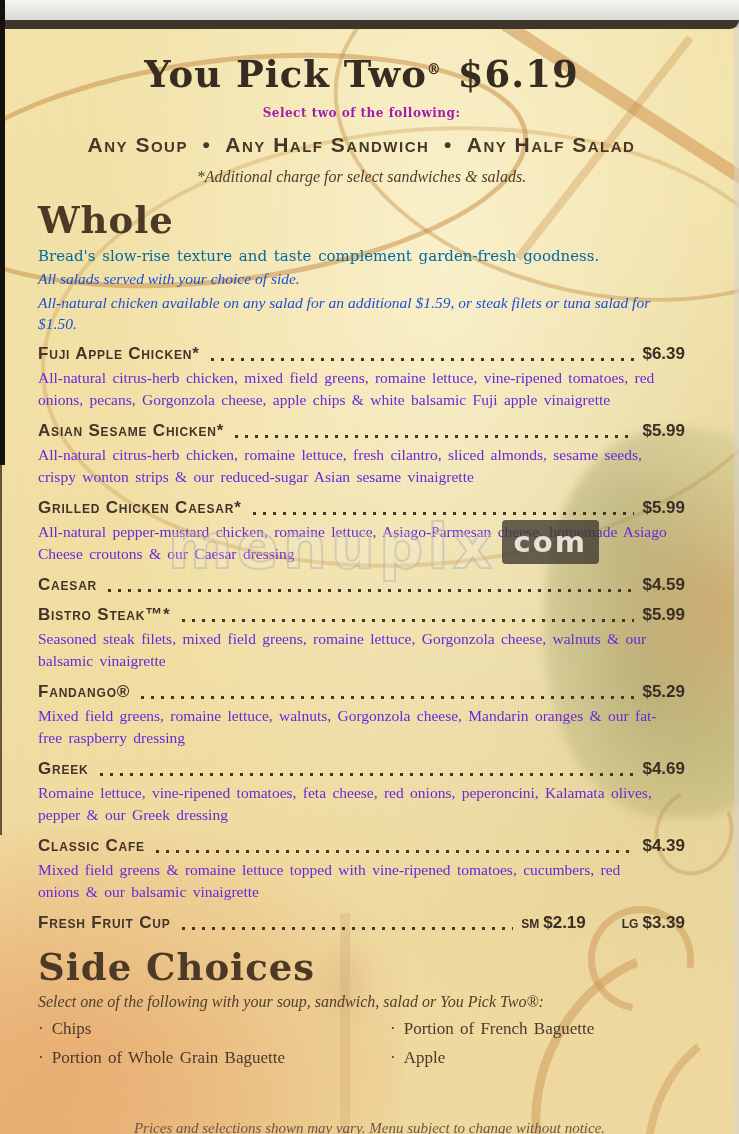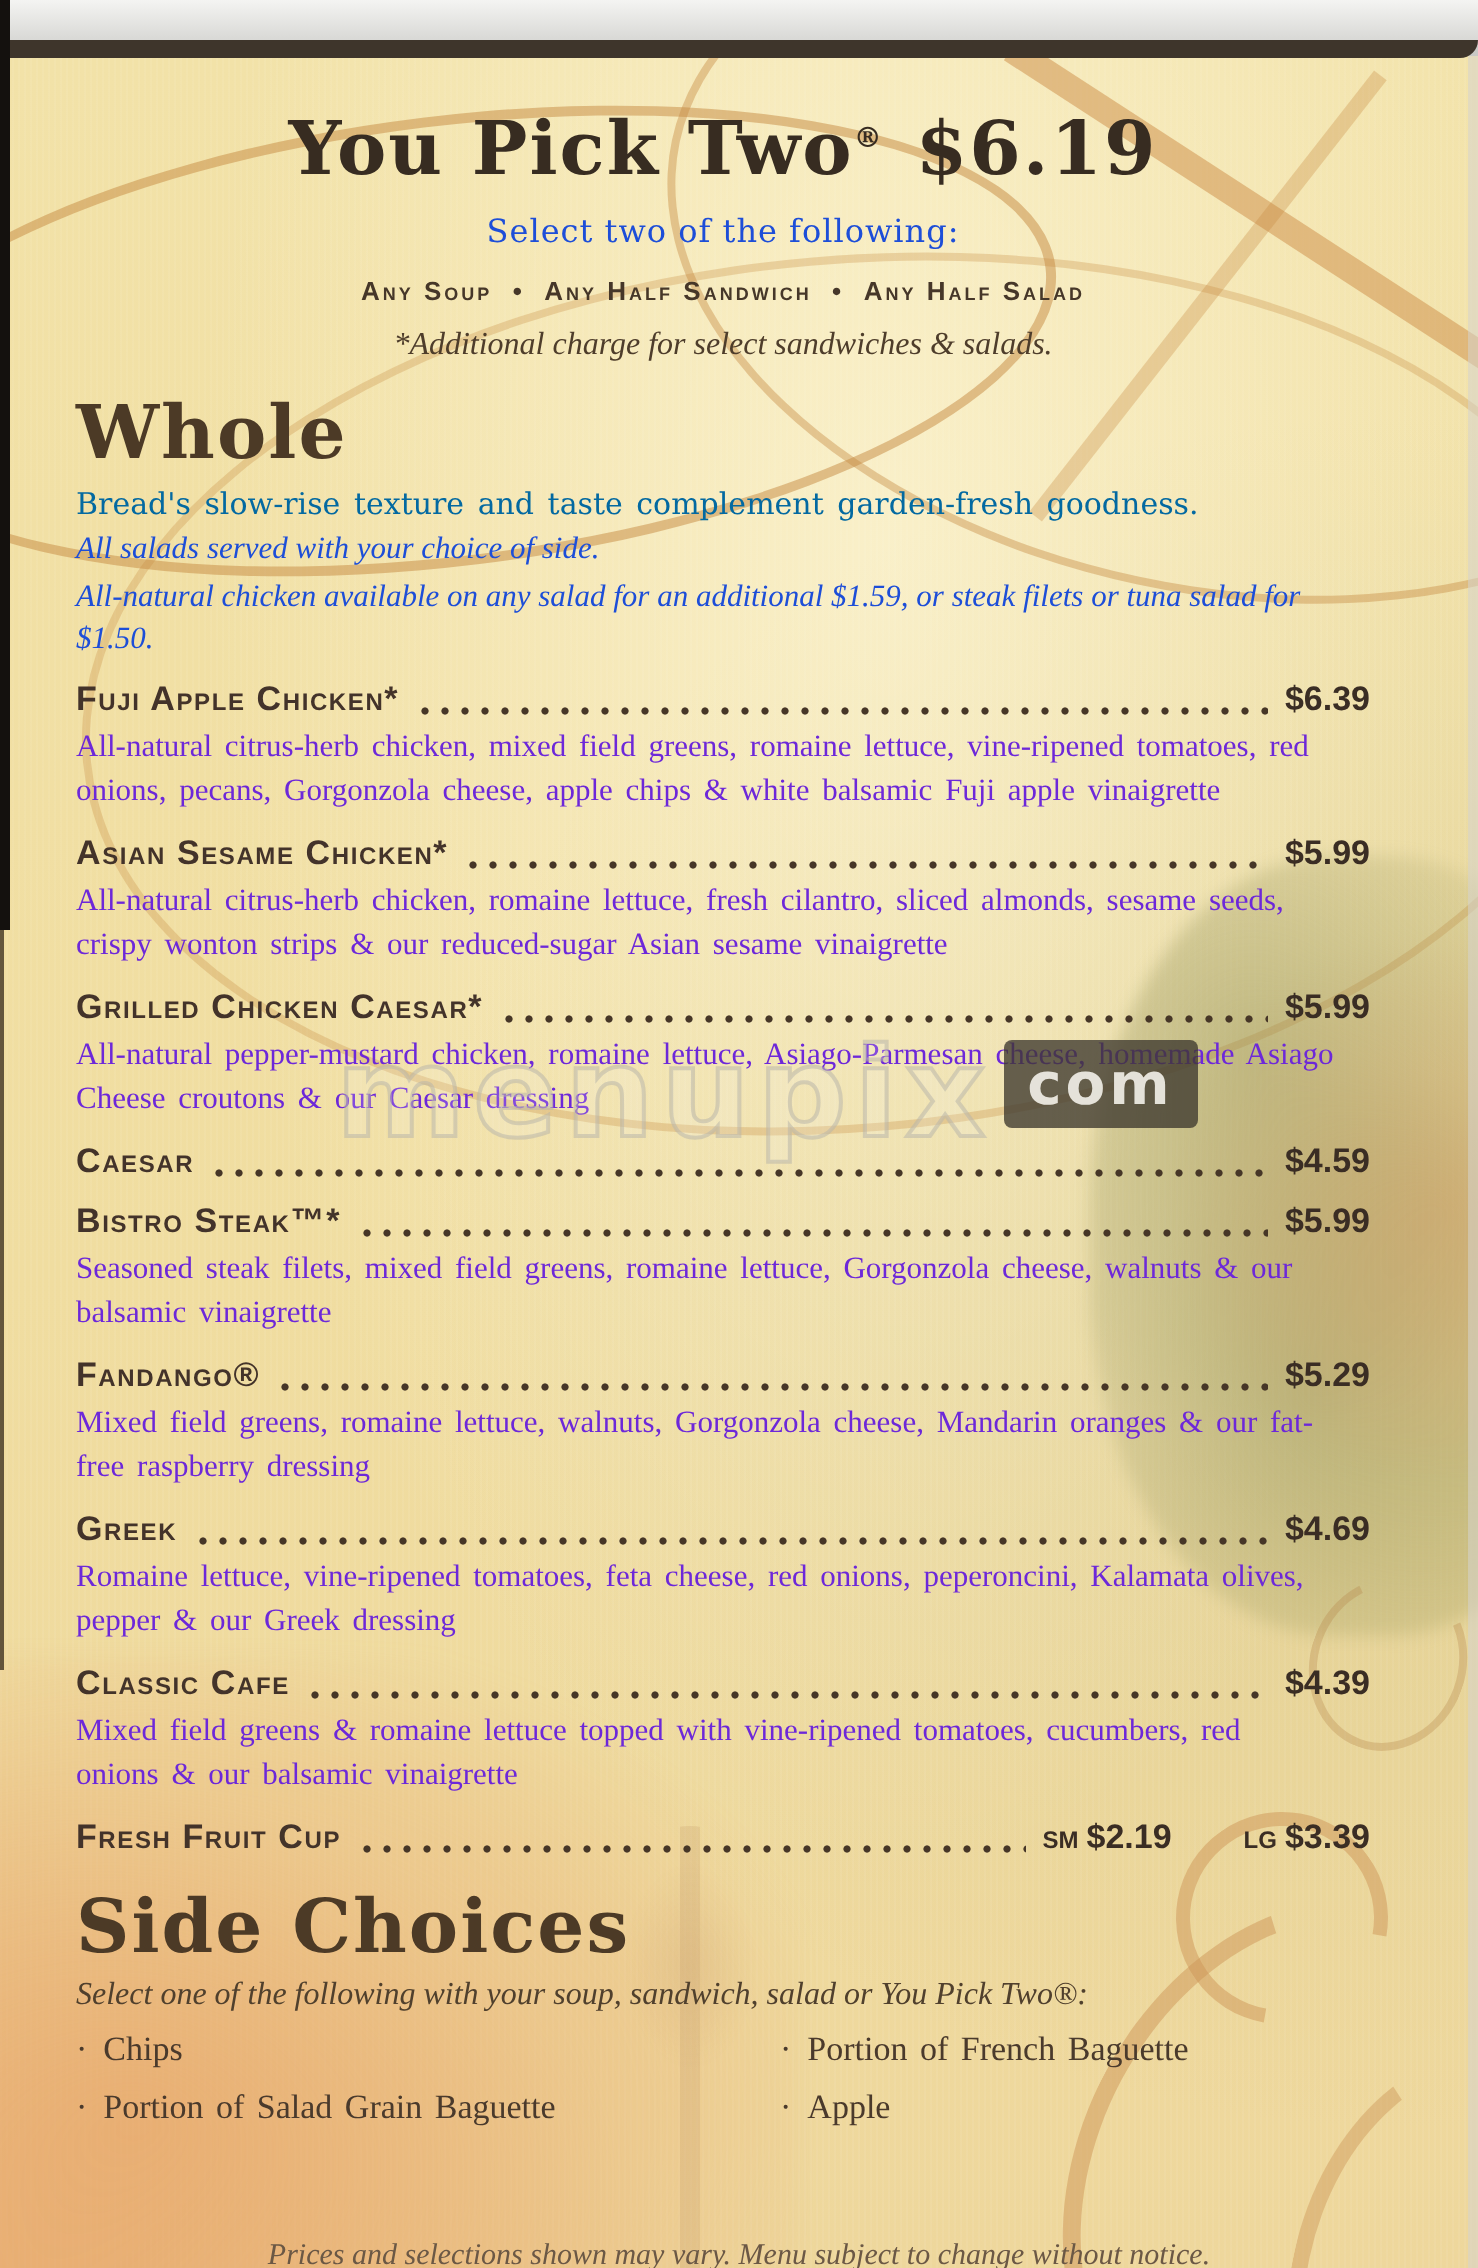--- a/index.html
+++ b/index.html
@@ -63,24 +63,24 @@
   .wm-box{background:rgba(62,56,46,.78);color:rgba(240,238,230,.92);font-size:29px;
       letter-spacing:2px;padding:5px 12px;border-radius:4px;margin-left:5px;transform:translateY(4px);}
   
   .content{position:absolute;left:0;top:28px;width:723px;z-index:2;
       padding:24px 38px 0 38px;box-sizing:border-box;}
   .center{text-align:center;}
   .title-line{font-family:"DejaVu Serif",serif;font-weight:bold;font-size:37px;
       color:#372c21;letter-spacing:1px;}
   .title-line sup{font-size:14px;}
   .title-price{margin-left:16px;}
-  .subtitle{margin-top:10px;font-family:"DejaVu Serif",serif;font-weight:normal;
-      font-size:16px;color:#1d4ed8;letter-spacing:.5px;}
+  .subtitle{margin-top:10px;font-family:"DejaVu Serif",serif;font-weight:bold;
+      font-size:12px;color:#a21caf;letter-spacing:.5px;}
   .options{margin-top:13px;font-family:"Liberation Sans",sans-serif;font-weight:bold;
-      font-variant:small-caps;font-size:13px;letter-spacing:1.5px;color:#463729;white-space:pre;}
+      font-variant:small-caps;font-size:21px;letter-spacing:1.5px;color:#463729;white-space:pre;}
   .top-note{margin-top:11px;font-style:italic;font-size:16px;color:#4e3d2b;}
   .section-heading{font-family:"DejaVu Serif",serif;font-weight:bold;font-size:37px;
       color:#4c3a26;letter-spacing:1px;margin-top:15px;line-height:1.05;}
   .tagline{font-family:"DejaVu Serif",serif;font-weight:normal;font-size:15px;
       color:#0369a1;margin-top:7px;word-spacing:2px;}
   .intro-note{font-style:italic;font-size:15.5px;color:#1d4ed8;line-height:21px;margin-top:3px;}
   .items{margin-top:10px;}
   .item{margin-top:10px;}
   .row{display:flex;align-items:flex-end;}
   .iname{font-family:"Liberation Sans",sans-serif;font-weight:bold;font-variant:small-caps;
@@ -230,21 +230,21 @@
       </div>
 
     </div>
 
     <div class="section-heading">Side Choices</div>
     <div class="side-note">Select one of the following with your soup, sandwich, salad or You Pick Two®:</div>
 
     <div class="side-grid">
       <div><span class="bullet">·</span><span>Chips</span></div>
       <div><span class="bullet">·</span><span>Portion of French Baguette</span></div>
-      <div><span class="bullet">·</span><span>Portion of Salad Grain Baguette</span></div>
+      <div><span class="bullet">·</span><span>Portion of Whole Grain Baguette</span></div>
       <div><span class="bullet">·</span><span>Apple</span></div>
     </div>
 
   </div>
 
   <div class="footer-note">Prices and selections shown may vary. Menu subject to change without notice.</div>
 
 </div>
 
 </body></html>

